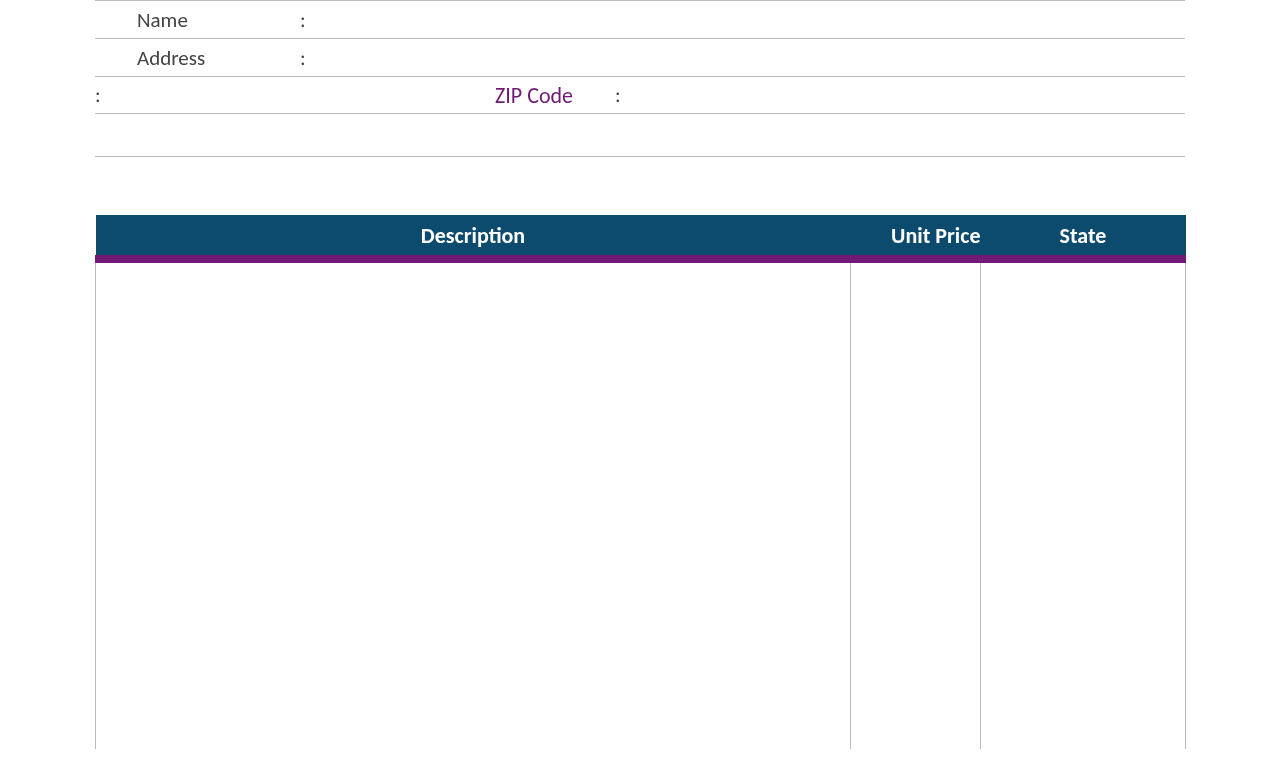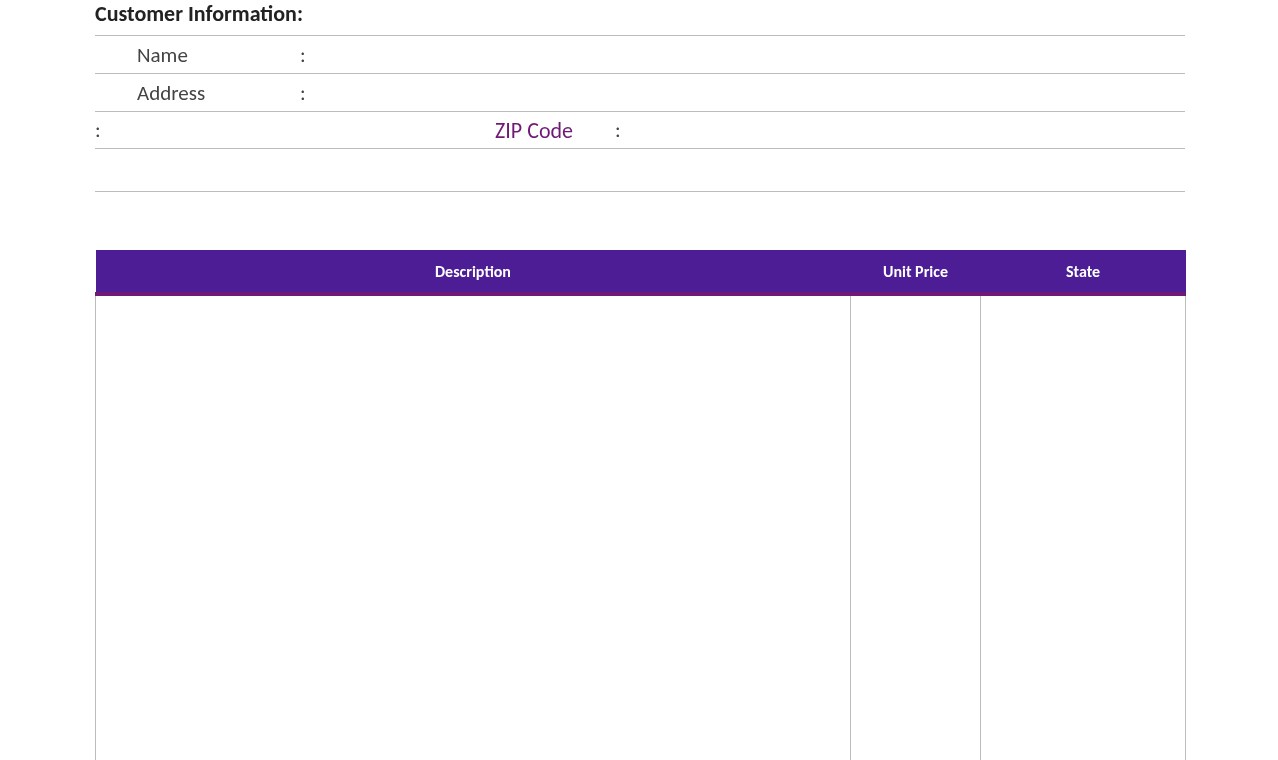--- a/index.html
+++ b/index.html
@@ -62,46 +62,45 @@
     border-top: 1px solid #bcbcbc;
     margin-top: 42px;
   }
   .items-table {
     width: 100%;
     border-collapse: collapse;
     margin-top: 58px;
     table-layout: fixed;
   }
   .items-table thead th {
-    background: #4c1d95;
+    background: #0c4a6e;
     color: #ffffff;
     font-weight: bold;
-    font-size: 16px;
+    font-size: 22px;
     height: 44px;
     text-align: center;
-    border-bottom: 4px solid #701a75;
+    border-bottom: 8px solid #701a75;
   }
   .items-table thead th.col-desc { width: 755px; }
-  .items-table thead th.col-unit { width: 130px; }
+  .items-table thead th.col-unit { width: 130px; text-align: right; }
   .items-table thead th.col-amt  { width: 205px; }
   .items-table tbody td {
     border-right: 1px solid #bcbcbc;
     height: 490px;
     vertical-align: top;
   }
   .items-table tbody td:first-child {
     border-left: 1px solid #bcbcbc;
   }
 </style>
 </head>
 <body>
 
 <div class="page">
 
-  <div class="section-title">Customer Information:</div>
 
   <div class="info-row">
     <div class="info-label">Name</div>
     <div class="info-colon">:</div>
     <div class="info-value"></div>
   </div>
 
   <div class="info-row">
     <div class="info-label">Address</div>
     <div class="info-colon">:</div>

